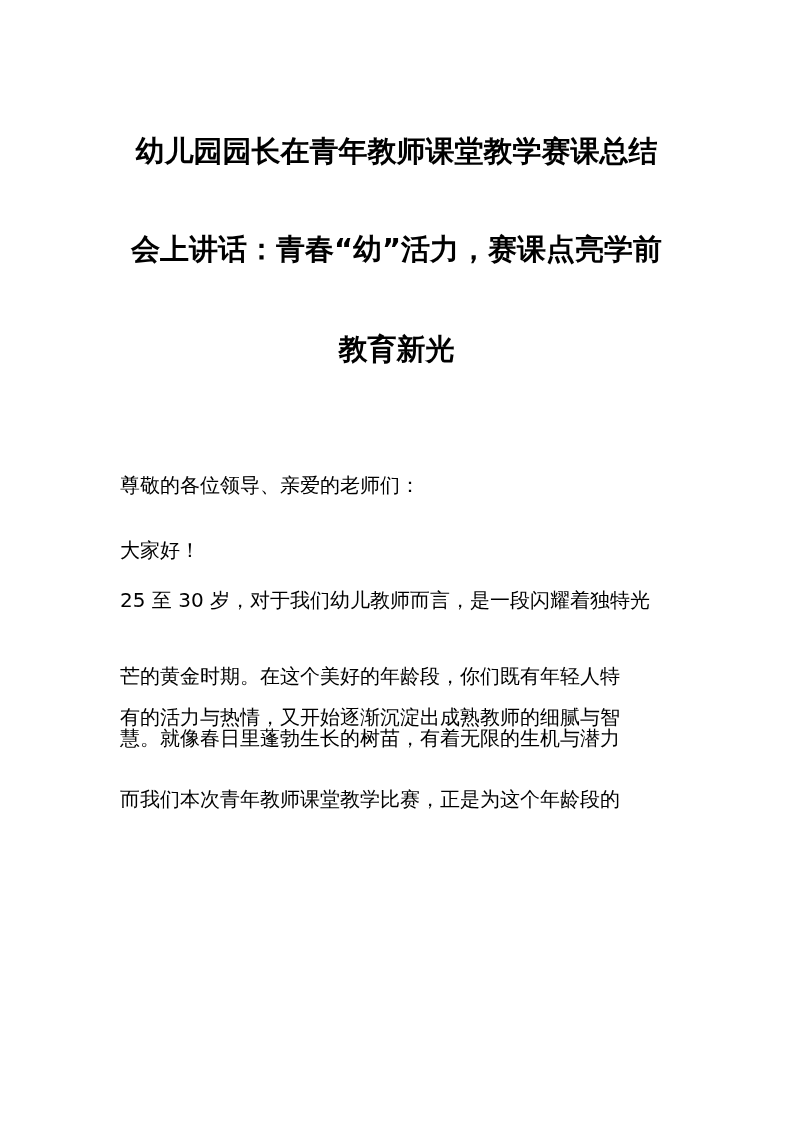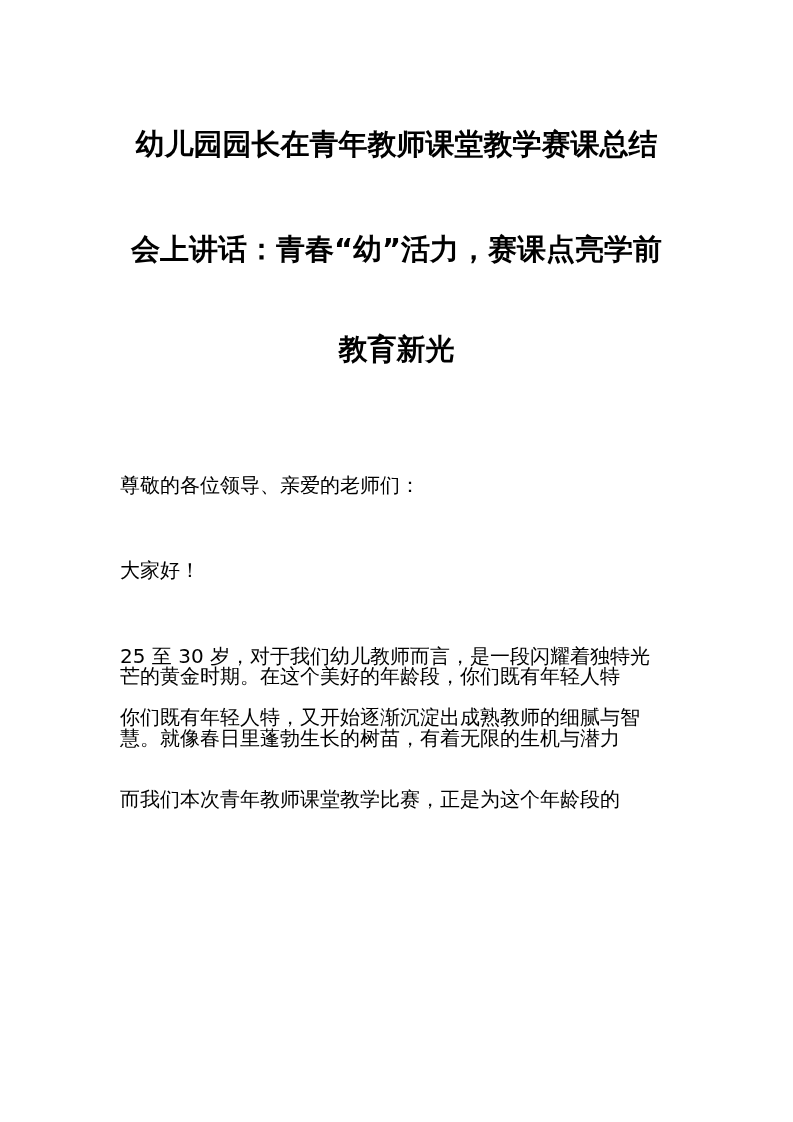--- a/index.html
+++ b/index.html
@@ -27,52 +27,52 @@
       position: absolute;
       left: 0;
       width: 793px;
       text-align: center;
       font-size: 29px;
       font-weight: bold;
       line-height: 40px;
       letter-spacing: 0px;
       white-space: nowrap;
     }
-    .t1 { top: 124px; text-align: center; }
+    .t1 { top: 131px; text-align: center; }
     .t2 { top: 229px; }
     .t3 { top: 329px; }
     .para {
       position: absolute;
       left: 120px;
       width: 560px;
       font-size: 20px;
       line-height: 36px;
       white-space: nowrap;
     }
     .salutation { top: 467px; }
-    .greeting { top: 552px; }
+    .greeting { top: 532px; }
     .body-line { left: 120px; }
-    .bl1 { top: 638px; }
+    .bl1 { top: 582px; }
     .bl2 { top: 658px; }
     .bl3 { top: 699px; }
     .bl4 { top: 720px; }
     .bl5 { top: 781px; }
     .bl6 { top: 822px; }
     .bl7 { top: 906px; }
   </style>
 </head>
 <body>
 
 <div class="page">
   <div class="title-line t1">幼儿园园长在青年教师课堂教学赛课总结</div>
   <div class="title-line t3">教育新光</div>
   <div class="title-line t2">会上讲话：青春“幼”活力，赛课点亮学前</div>
 
   <div class="para salutation">尊敬的各位领导、亲爱的老师们：</div>
   <div class="para greeting">大家好！</div>
 
   <div class="para body-line bl1">25 至 30 岁，对于我们幼儿教师而言，是一段闪耀着独特光</div>
   <div class="para body-line bl2">芒的黄金时期。在这个美好的年龄段，你们既有年轻人特</div>
-  <div class="para body-line bl3">你们既有年轻人特，又开始逐渐沉淀出成熟教师的细腻与智</div>
+  <div class="para body-line bl3">有的活力与热情，又开始逐渐沉淀出成熟教师的细腻与智</div>
   <div class="para body-line bl4">慧。就像春日里蓬勃生长的树苗，有着无限的生机与潜力</div>
   <div class="para body-line bl5">而我们本次青年教师课堂教学比赛，正是为这个年龄段的</div>
 
 </div>
 
 </body></html>

